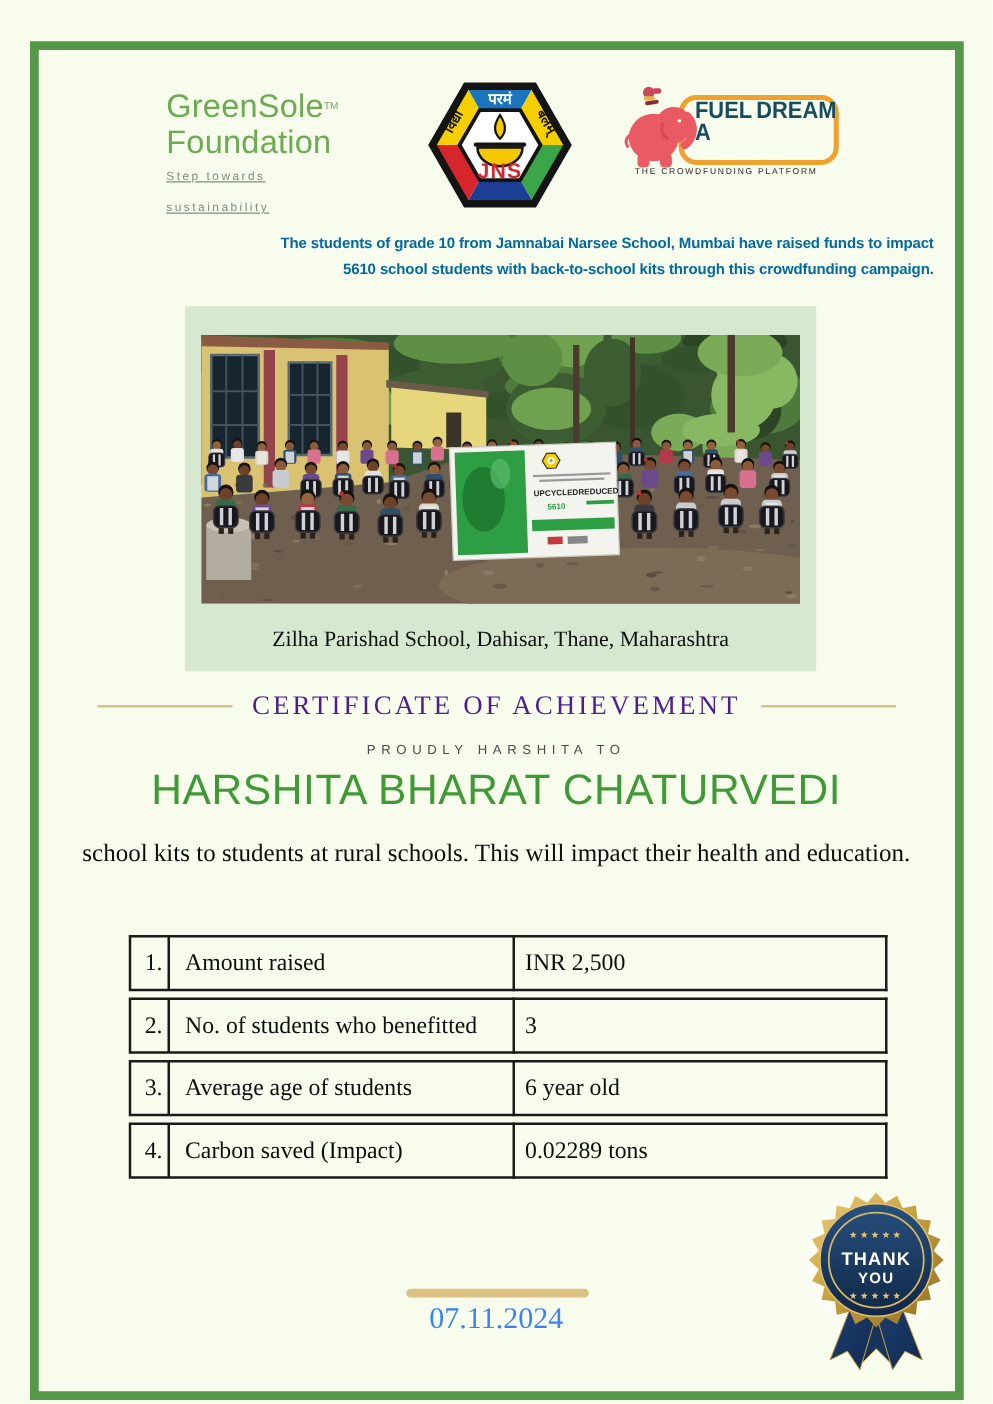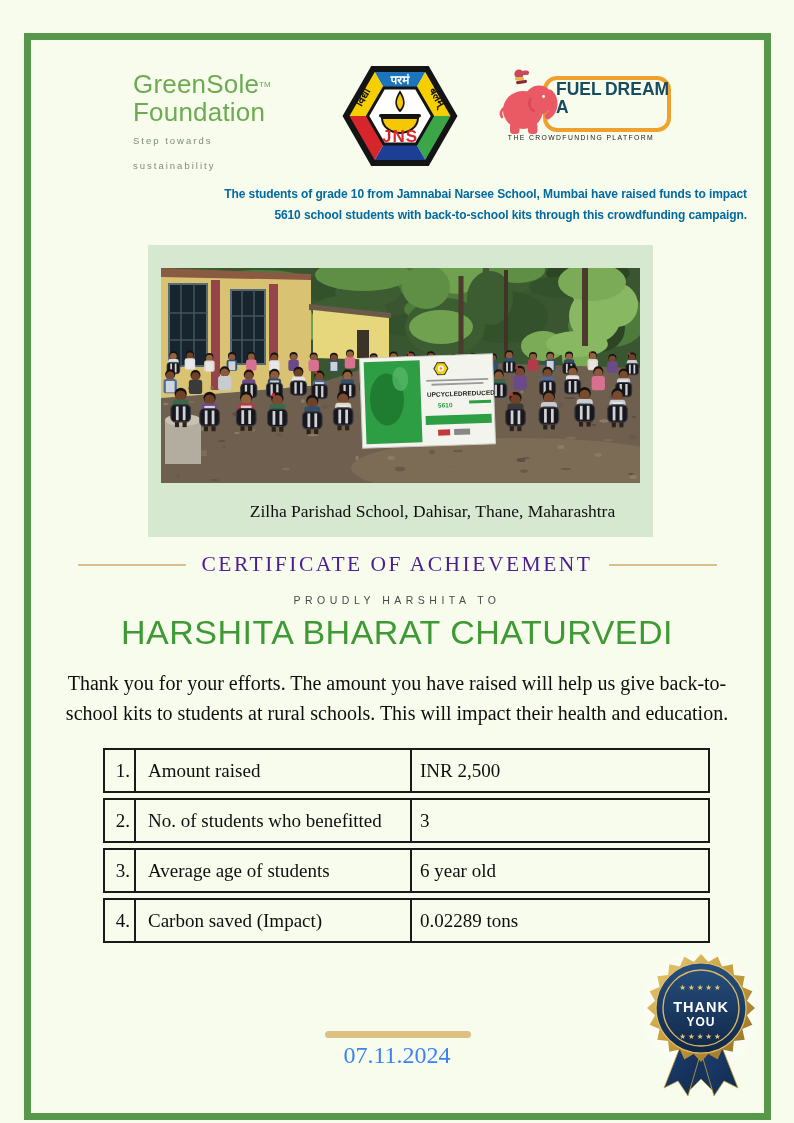--- a/index.html
+++ b/index.html
@@ -7,21 +7,21 @@
   .page{position:relative;width:794px;height:1123px;background:#f8fcec;overflow:hidden;
         font-family:"Liberation Serif",serif;color:#0f0f0f;}
   .frame{position:absolute;left:24px;top:33px;width:747px;height:1087px;
          border:7px solid #56974a;box-sizing:border-box;}
 
   
   .logo-greensole{position:absolute;left:133px;top:72px;width:160px;
       font-family:"Liberation Sans",sans-serif;color:#6cab51;line-height:25px;}
   .gs-name{font-size:26px;letter-spacing:.2px;}
   .gs-tm{font-size:8px;vertical-align:super;}
-  .gs-tagline{font-size:9.5px;letter-spacing:2px;color:#7d8e7b;margin-top:3px;}
+  .gs-tagline{font-size:9.5px;letter-spacing:2px;color:#7d8e7b;margin-top:3px;text-decoration:underline;}
 
   .logo-jns{position:absolute;left:342px;top:56px;}
 
   .logo-fad{position:absolute;left:497px;top:68px;width:168px;height:78px;
       font-family:"Liberation Sans",sans-serif;}
   .fad-box{position:absolute;left:46px;top:8px;width:104px;height:48px;
       border:4px solid #f0a02c;border-radius:14px;background:#f8fcec;
       display:flex;flex-direction:row;justify-content:center;padding-left:16px;}
   .fad-line{font-size:19px;font-weight:bold;color:#174b5e;line-height:18px;
       transform:scaleX(.92);transform-origin:left;}
@@ -31,21 +31,21 @@
 
   
   .intro{position:absolute;left:47px;top:184px;width:700px;text-align:right;
       font-family:"Liberation Sans",sans-serif;font-weight:bold;font-size:12px;
       line-height:21px;color:#0369a1;letter-spacing:-.1px;}
 
   
   .photo-card{position:absolute;left:148px;top:245px;width:505px;height:292px;background:#d6e8d0;}
   .photo-svg{position:absolute;left:13px;top:23px;}
   .caption{position:absolute;left:0;top:255px;width:100%;text-align:center;
-      font-size:17.5px;line-height:22px;color:#101010;padding-left:32px;}
+      font-size:17.5px;line-height:22px;color:#101010;}
 
   
   .title-row{position:absolute;left:0;top:552px;width:100%;display:flex;
       align-items:center;justify-content:center;gap:16px;}
   .title-line{width:108px;height:2px;background:#d8c28a;}
   .title-text{font-size:21.5px;letter-spacing:2.5px;color:#4c1d95;}
   .presented{position:absolute;left:0;top:594px;width:100%;text-align:center;
       font-family:"Liberation Sans",sans-serif;font-size:10.5px;letter-spacing:4.5px;color:#4a4a4a;}
   .name{position:absolute;left:0;top:613px;width:100%;text-align:center;
       font-family:"Liberation Sans",sans-serif;font-size:34px;color:#3f9a35;letter-spacing:.5px;}
@@ -725,21 +725,20 @@
   </div>
 
   <div class="title-row">
     <div class="title-line"></div>
     <div class="title-text">CERTIFICATE OF ACHIEVEMENT</div>
     <div class="title-line"></div>
   </div>
   <div class="presented">PROUDLY HARSHITA TO</div>
   <div class="name">HARSHITA BHARAT CHATURVEDI</div>
   <div class="message">
-    <div>Thank you for your efforts. The amount you have raised will help us give back-to-</div>
     <div>school kits to students at rural schools. This will impact their health and education.</div>
   </div>
 
   <table class="impact-table">
     <tbody>
         <tr>
           <td class="num">1.</td>
           <td class="label">Amount raised</td>
           <td class="value">INR 2,500</td>
         </tr>

